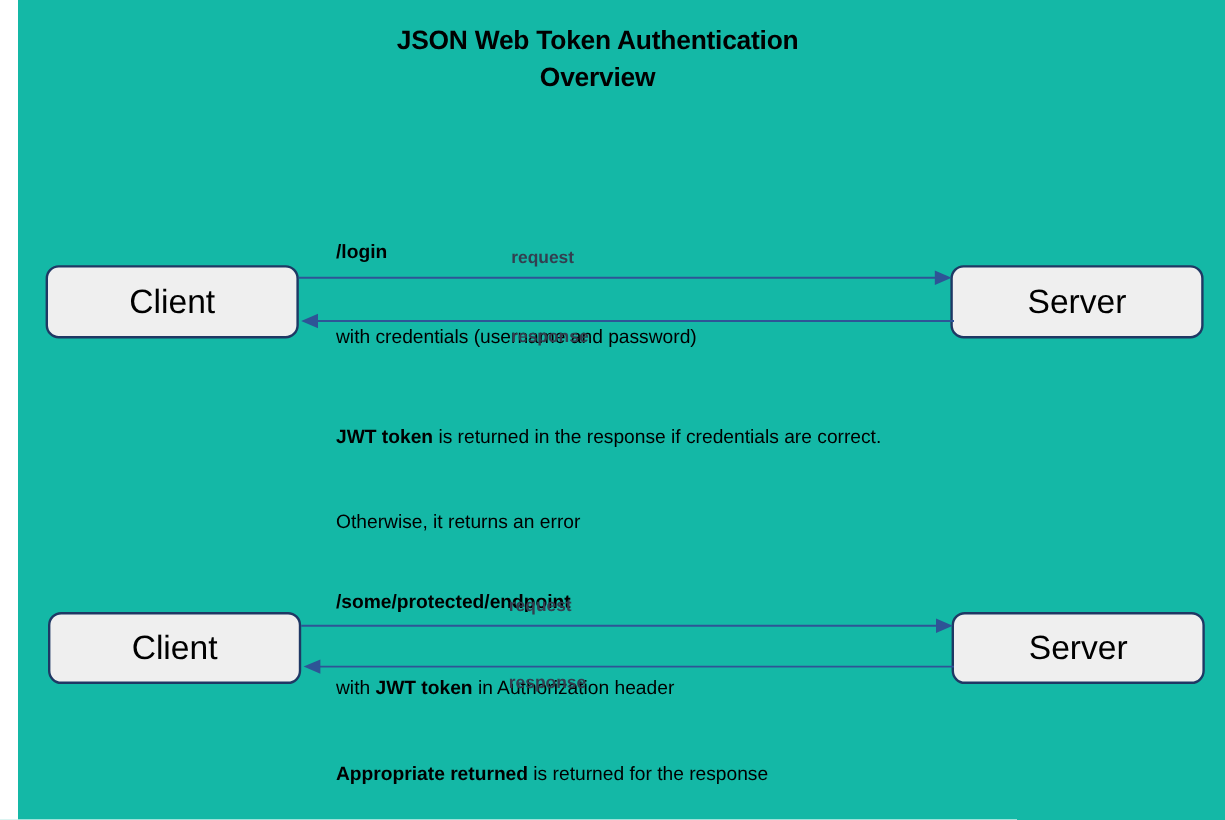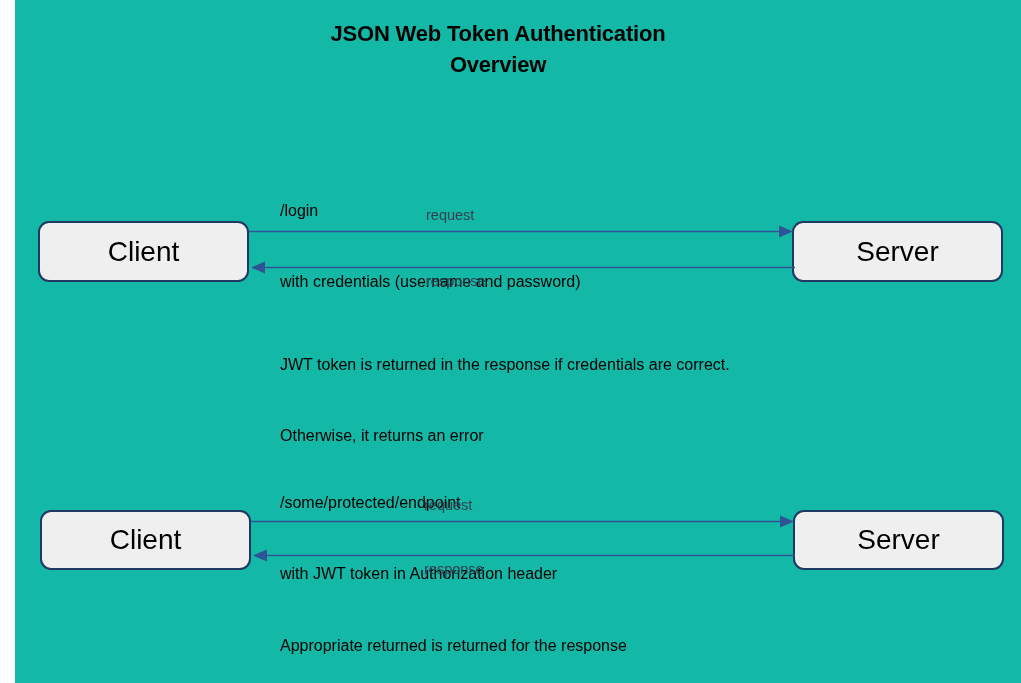--- a/index.html
+++ b/index.html
@@ -53,36 +53,36 @@
   
   .arrow-svg {
     position: absolute;
     overflow: visible;
   }
 
   
   .edge-label {
     position: absolute;
     font-size: 14.5px;
-    font-weight: normal;
+    font-weight: bold;
     color: #333F50;
     white-space: nowrap;
     line-height: 1;
   }
 
   
   .note {
     position: absolute;
     font-size: 16px;
     line-height: 23.5px;
     color: #000000;
     white-space: pre-wrap;
   }
   .note b {
-    font-weight: normal;
+    font-weight: bold;
   }
   .note .ln {
     display: block;
   }
 </style>
 </head>
 <body>
 
 <div id="canvas">
 

